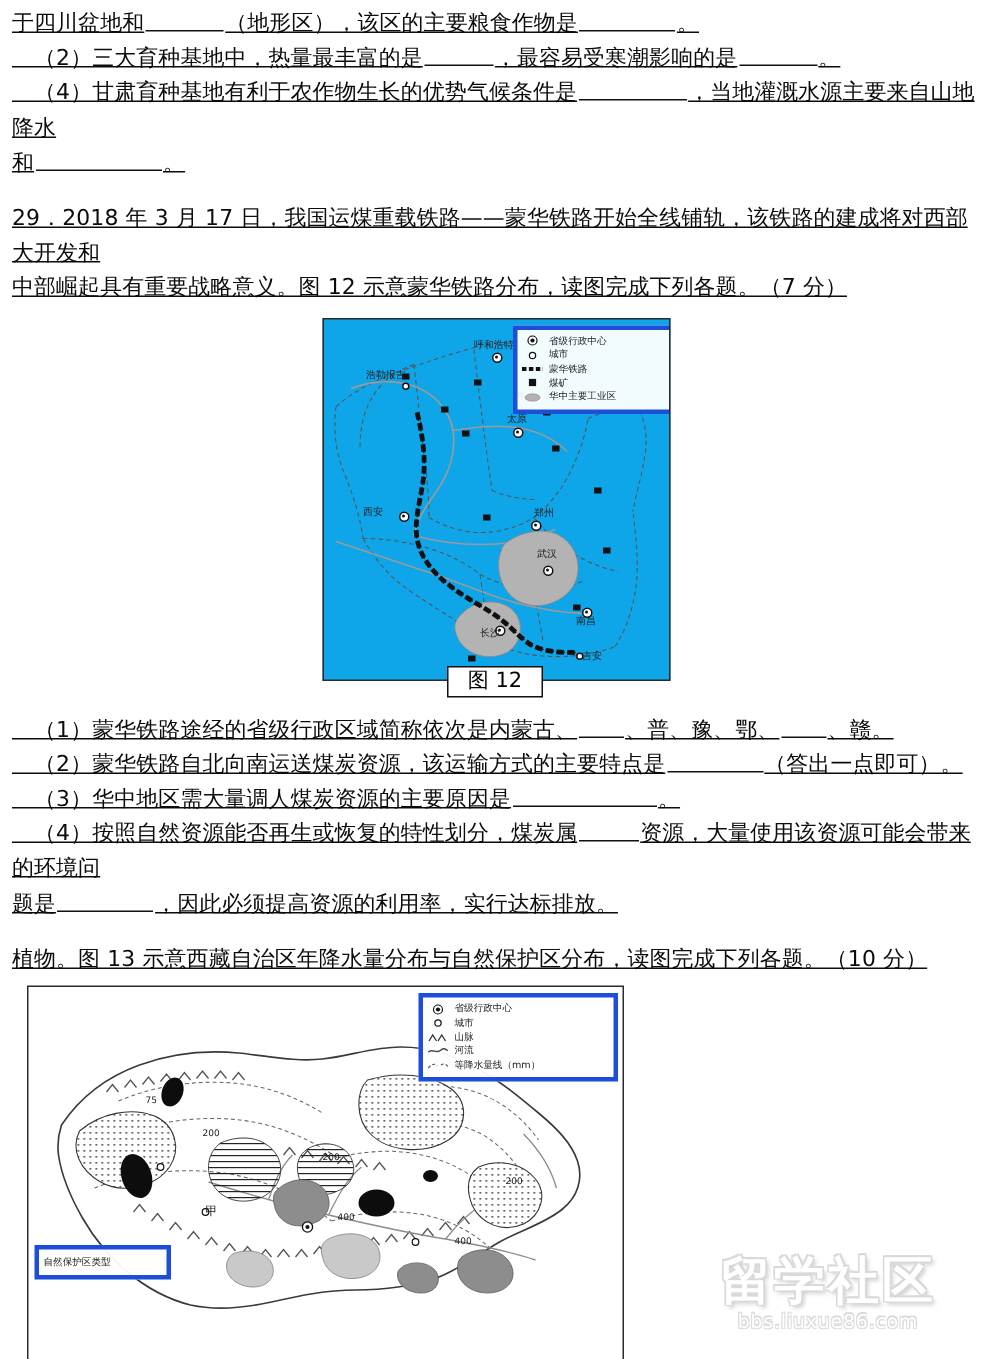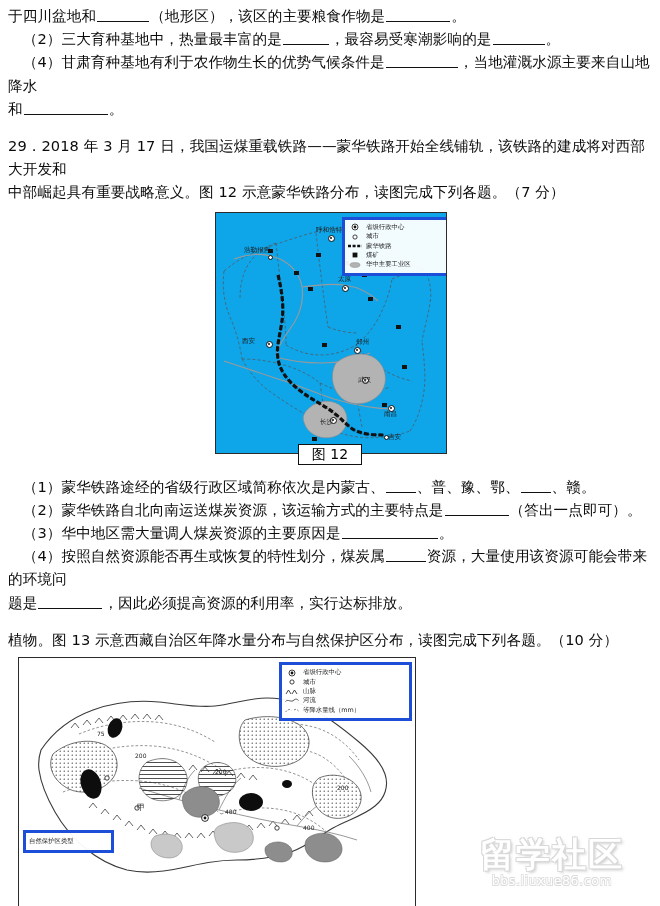--- a/index.html
+++ b/index.html
@@ -23,20 +23,21 @@
     box-sizing: border-box;
   }
   .txt {
     font-size: 14.6px;
     line-height: 23.2px;
     letter-spacing: 0.1px;
     color: #0b0b0b;
   }
   .block {
     padding: 16px 10px 0 8px;
+    text-decoration: underline;
   }
   .para { margin: 0; }
   .blank {
     display: inline-block;
     border-bottom: 1px solid #111;
     vertical-align: baseline;
     height: 14px;
     margin: 0 1px -1px 1px;
   }
   .b30 { width: 30px; }
@@ -278,21 +279,21 @@
       <div class="map-dot-cap" style="left:146px;top:164px;"></div>
       <div class="map-dot-cap" style="left:114px;top:204px;"></div>
       <div class="map-dot-cap" style="left:172px;top:192px;"></div>
       <div class="map-dot-city" style="left:168px;top:222px;"></div>
 
       <div class="map-label" style="left:100px;top:14px;">呼和浩特</div>
       <div class="map-label" style="left:28px;top:34px;">浩勒报吉</div>
       <div class="map-label" style="left:122px;top:63px;">太原</div>
       <div class="map-label" style="left:26px;top:125px;">西安</div>
       <div class="map-label" style="left:140px;top:126px;">郑州</div>
-      <div class="map-label" style="left:142px;top:164px;">武汉</div>
+      <div class="map-label" style="left:142px;top:153px;">武汉</div>
       <div class="map-label" style="left:104px;top:206px;">长沙</div>
       <div class="map-label" style="left:168px;top:198px;">南昌</div>
       <div class="map-label" style="left:172px;top:221px;">吉安</div>
 
       <div class="legend-box" style="left:126px;top:4px;width:96px;">
         <div class="legend-row">
           <span class="legend-sym">
             <svg width="8" height="8" viewBox="0 0 8 8">
                 <circle cx="4" cy="4" r="3" fill="#fff" stroke="#111" stroke-width="0.8"></circle>
                 <circle cx="4" cy="4" r="1.4" fill="#111"></circle>

